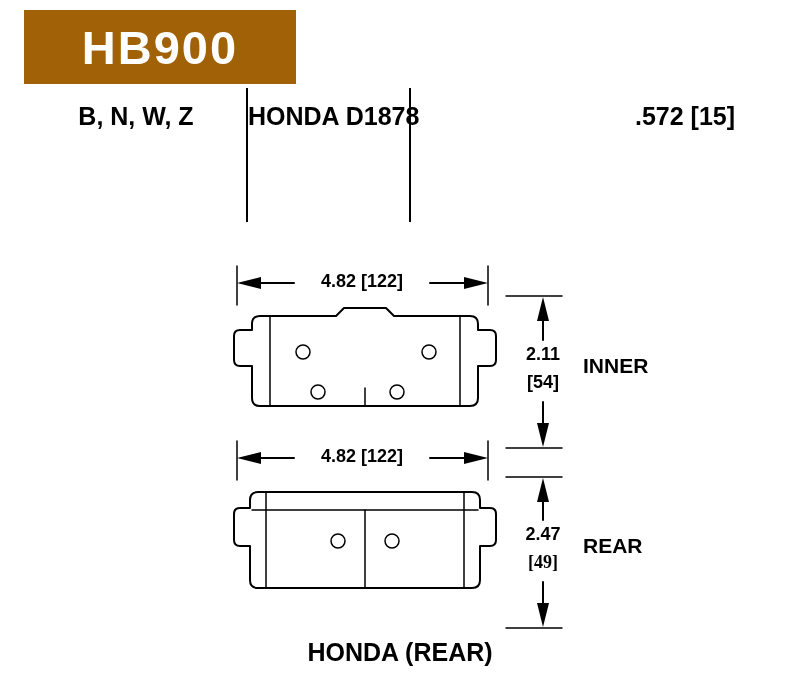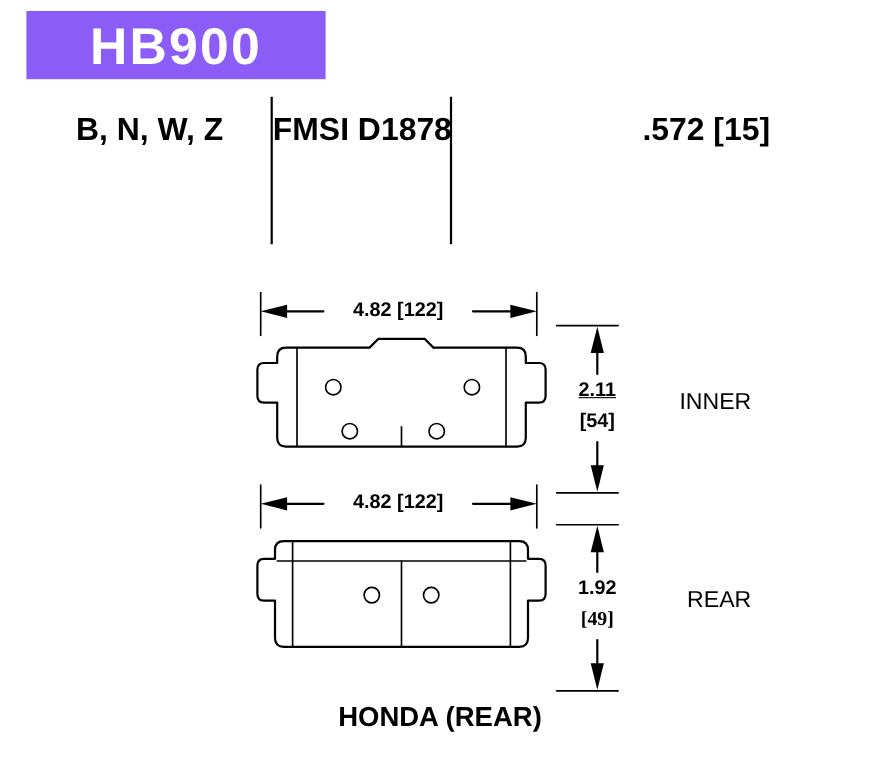--- a/index.html
+++ b/index.html
@@ -2,44 +2,44 @@
 <html><head>
 <meta charset="utf-8">
 <style>
   * { margin:0; padding:0; box-sizing:border-box; }
   html,body { background:#fff; }
   body { font-family:"Liberation Sans", sans-serif; color:#000; }
   .sheet { position:relative; width:800px; height:691px; background:#ffffff; overflow:hidden; }
   .abs { position:absolute; }
 
   .part-badge {
-    left:24px; top:10px; width:272px; height:62px;
-    background:#8b5cf6; color:#fff;
+    left:24px; top:10px; width:272px; height:74px;
+    background:#a16207; color:#fff;
     display:flex; align-items:center; justify-content:center;
     font-size:47px; font-weight:bold; letter-spacing:2px;
   }
 
-  .hdr-text { font-size:29px; font-weight:bold; white-space:nowrap; }
+  .hdr-text { font-size:25px; font-weight:bold; white-space:nowrap; }
   .compounds  { left:30px;  top:102px; width:212px; text-align:center; }
   .fmsi       { left:248px; top:102px; width:162px; text-align:center; }
-  .thickness  { left:584px; top:102px; width:150px; text-align:left; }
+  .thickness  { left:610px; top:102px; width:150px; text-align:center; }
 
   .vline { width:2px; height:134px; top:88px; background:#000; }
   .vline1 { left:246px; }
   .vline2 { left:409px; }
 
   .dim-text { font-size:18px; font-weight:bold; text-align:center; white-space:nowrap; }
   .inner-width  { left:292px; top:271px; width:140px; }
   .outer-width  { left:292px; top:446px; width:140px; }
-  .inner-h-val  { left:503px; top:344px; width:80px;text-decoration:underline; }
+  .inner-h-val  { left:503px; top:344px; width:80px; }
   .inner-h-brk  { left:503px; top:372px; width:80px; }
   .outer-h-val  { left:503px; top:524px; width:80px; }
   .outer-h-brk  { left:503px; top:552px; width:80px;font-family:Liberation Serif, serif; }
 
-  .side-label { font-size:21px; font-weight:normal; text-align:right; width:100px; }
+  .side-label { font-size:21px; font-weight:bold; text-align:left; width:100px; }
   .inner-label { left:583px; top:354px; }
   .outer-label { left:583px; top:534px; }
 
   .vehicle { left:0; top:638px; width:800px; text-align:center; font-size:25px; font-weight:bold; }
 
   svg.linework { position:absolute; left:0; top:0; pointer-events:none; }
   .stroke { stroke:#000; fill:none; stroke-width:2; stroke-linejoin:round; stroke-linecap:round; }
   .thin { stroke-width:1.5; }
   .arrow { fill:#000; stroke:none; }
 </style>
@@ -116,29 +116,29 @@
       <polygon class="arrow" points="543,627 537,603 549,603"></polygon>
     </g>
   </svg>
 
   <div class="abs part-badge">
     <span>HB900</span>
   </div>
 
   <div class="abs hdr-text compounds">B, N, W, Z</div>
   <div class="abs vline vline1"></div>
-  <div class="abs hdr-text fmsi">FMSI D1878</div>
+  <div class="abs hdr-text fmsi">HONDA D1878</div>
   <div class="abs vline vline2"></div>
   <div class="abs hdr-text thickness">.572 [15]</div>
 
   <div class="abs dim-text inner-width">4.82 [122]</div>
   <div class="abs dim-text inner-h-val">2.11</div>
   <div class="abs dim-text inner-h-brk">[54]</div>
   <div class="abs side-label inner-label">INNER</div>
 
   <div class="abs dim-text outer-width">4.82 [122]</div>
-  <div class="abs dim-text outer-h-val">1.92</div>
+  <div class="abs dim-text outer-h-val">2.47</div>
   <div class="abs dim-text outer-h-brk">[49]</div>
   <div class="abs side-label outer-label">REAR</div>
 
   <div class="abs vehicle">HONDA (REAR)</div>
 
 </div>
 
 </body></html>

